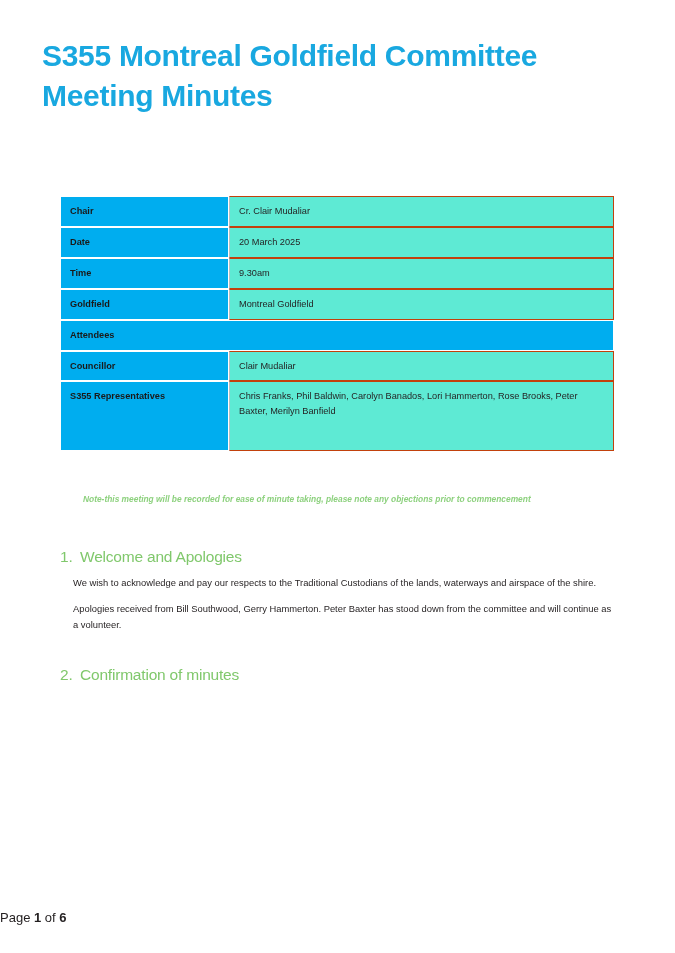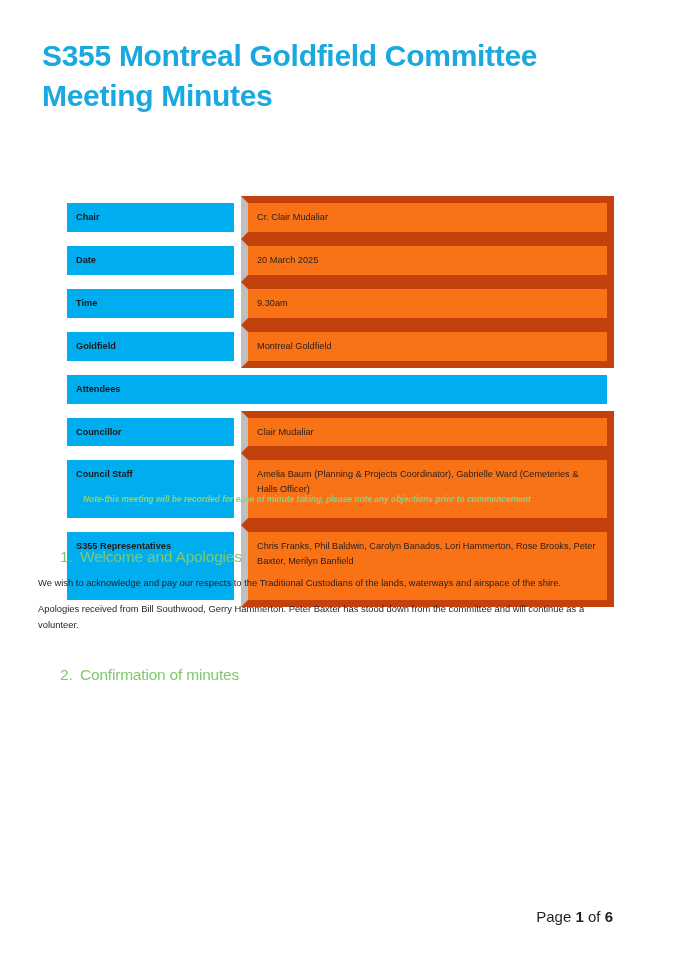--- a/index.html
+++ b/index.html
@@ -55,35 +55,35 @@
     position: absolute;
     left: 60px;
     top: 196px;
     width: 554px;
     border-collapse: separate;
     border-spacing: 0;
     font-size: 9.2px;
     table-layout: fixed;
   }
   .info-table td {
-    border: 7px solid #c2410c;
+    border: 1px solid #c2410c;
     vertical-align: top;
     padding: 7px 8px 7px 9px;
     line-height: 1.62;
   }
   .info-table td.lbl {
     width: 150px;
     background: #00ADEF;
     color: #1a1a1a;
     font-weight: bold;
     border-color: #ffffff;
     border-right-color: #ffffff;
   }
   .info-table td.val {
-    background: #f97316;
+    background: #5eead4;
     color: #231f20;
     border-left-color: #bfbfbf;
   }
   .info-table tr.band td {
     background: #00ADEF;
     color: #1a1a1a;
     font-weight: bold;
     border-color: #ffffff;
   }
   .info-table td.tall { height: 44px; }
@@ -117,41 +117,40 @@
     margin: 0 0 9px 0;
     padding-left: 60px;
     color: #80C86C;
     font-size: 15.5px;
     font-weight: normal;
     letter-spacing: -0.2px;
   }
   .sec-num { width: 20px; flex: 0 0 20px; }
   .sec-title { }
   .sec-body {
-    padding-left: 38px;
+    padding-left: 73px;
     padding-right: 62px;
   }
   .sec-body.indent2 { padding-left: 86px; }
   .sec-body p {
     margin: 0 0 10px 0;
     font-size: 9.4px;
     line-height: 1.68;
     color: #231f20;
   }
   .sec-body p:last-child { margin-bottom: 0; }
   .section.sec2 { margin-top: 34px; }
 
   
   .footer {
     position: absolute;
     left: 0;
     right: 62px;
     bottom: 28px;
-    text-align: right;
-    font-size: 15px;
+    font-size: 13px;
     color: #231f20;
   }
   .footer b { font-weight: bold; }
 </style>
 </head>
 <body>
 
 <div class="page">
 
   <div class="header">
@@ -185,24 +184,20 @@
 
       <tr class="band">
         <td colspan="2">Attendees</td>
       </tr>
 
       <tr>
         <td class="lbl">Councillor</td>
         <td class="val">Clair Mudaliar</td>
       </tr>
 
-      <tr>
-        <td class="lbl tall">Council Staff</td>
-        <td class="val tall">Amelia Baum (Planning &amp; Projects Coordinator), Gabrielle Ward (Cemeteries &amp; Halls Officer)</td>
-      </tr>
 
       <tr>
         <td class="lbl taller">S355 Representatives</td>
         <td class="val taller">Chris Franks, Phil Baldwin, Carolyn Banados, Lori Hammerton, Rose Brooks, Peter Baxter, Merilyn Banfield</td>
       </tr>
 
     </tbody>
   </table>
 
   <p class="note">Note-this meeting will be recorded for ease of minute taking, please note any objections prior to commencement</p>

